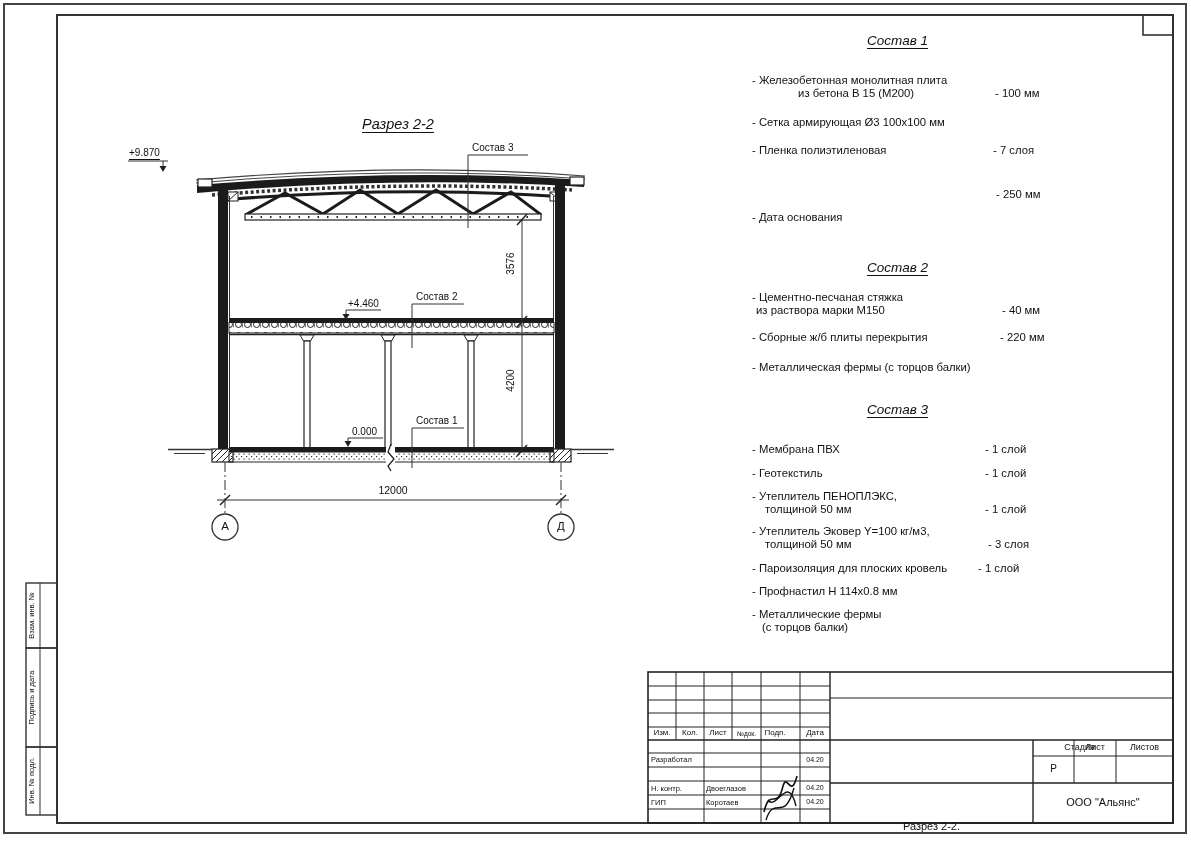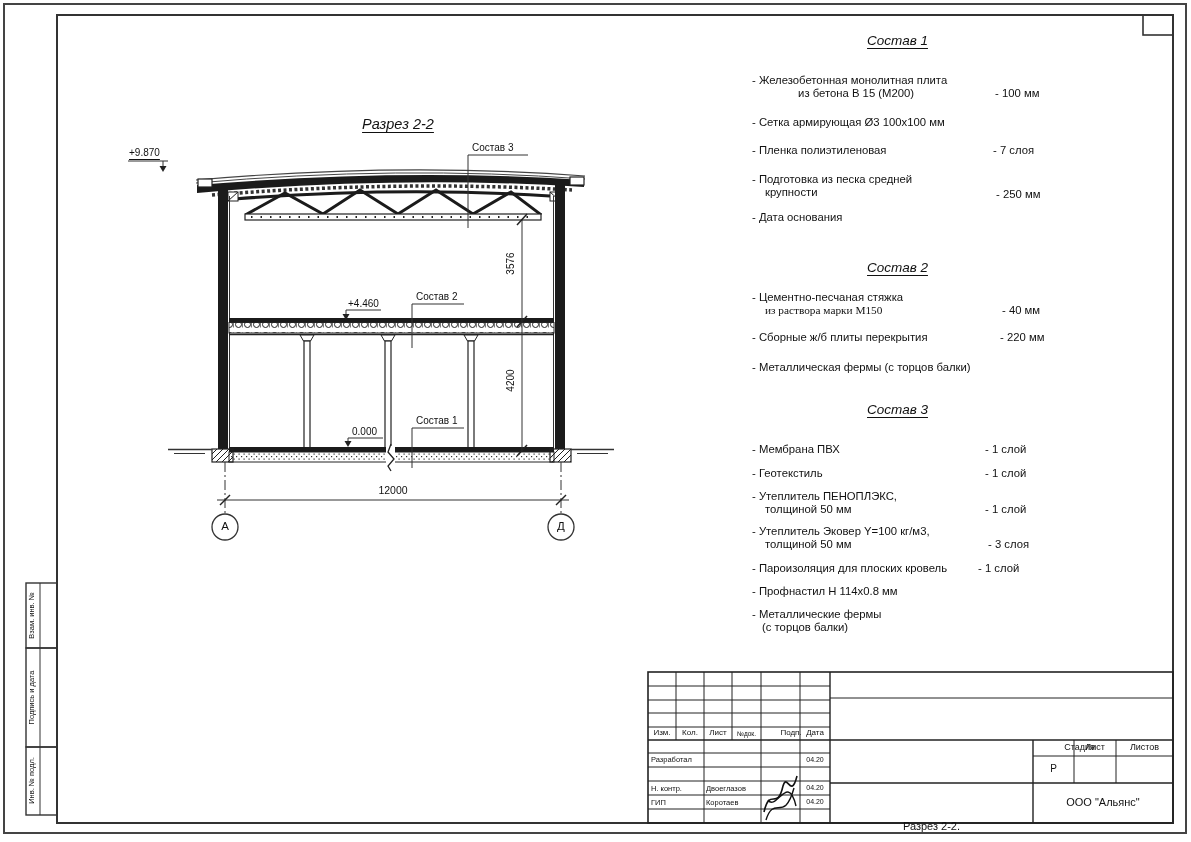--- a/index.html
+++ b/index.html
@@ -177,31 +177,27 @@
 
   <div class="t it u c heading" style="left:845px;top:33px;width:105px;">Состав 1</div>
   <div class="t list" style="left:752px;top:74px;">
     <div>- Железобетонная  монолитная плита</div>
       <div style="margin-left:13px;text-align:center;">из бетона В 15 (М200)</div>
   </div>
   <div class="val" style="left:995px;top:87px;">- 100 мм</div>
   <div class="t list" style="left:752px;top:116px;">- Сетка армирующая Ø3 100х100 мм</div>
   <div class="t list" style="left:752px;top:144px;">- Пленка полиэтиленовая</div>
   <div class="val" style="left:993px;top:144px;">-  7 слоя</div>
-  <div class="t list" style="left:752px;top:173px;">
-    <div>- Подготовка из песка средней</div>
-      <div style="margin-left:13px;">крупности</div>
-  </div>
   <div class="val" style="left:996px;top:188px;">- 250 мм</div>
   <div class="t list" style="left:752px;top:211px;">- Дата основания</div>
 
   <div class="t it u c heading" style="left:845px;top:260px;width:105px;">Состав 2</div>
   <div class="t list" style="left:752px;top:291px;">
     <div>- Цементно-песчаная стяжка</div>
-      <div style="margin-left:13px;font-family:Liberation Serif, serif;">из раствора марки М150</div>
+      <div style="margin-left:4px;">из раствора марки М150</div>
   </div>
   <div class="val" style="left:1002px;top:304px;">- 40 мм</div>
   <div class="t list" style="left:752px;top:331px;">- Сборные ж/б плиты перекрытия</div>
   <div class="val" style="left:1000px;top:331px;">- 220 мм</div>
   <div class="t list" style="left:752px;top:361px;">- Металлическая фермы (с торцов балки)</div>
 
   <div class="t it u c heading" style="left:845px;top:402px;width:105px;">Состав 3</div>
   <div class="t list" style="left:752px;top:443px;">- Мембрана ПВХ</div>
   <div class="val" style="left:985px;top:443px;">- 1 слой</div>
   <div class="t list" style="left:752px;top:467px;">- Геотекстиль</div>
@@ -221,21 +217,21 @@
   <div class="t list" style="left:752px;top:585px;">- Профнастил Н 114х0.8 мм</div>
   <div class="t list" style="left:752px;top:608px;">
     <div>- Металлические фермы</div>
       <div style="margin-left:10px;">(с торцов балки)</div>
   </div>
 
   <div class="t c tb" style="left:648px;top:728px;width:28px;">Изм.</div>
   <div class="t c tb" style="left:676px;top:728px;width:28px;">Кол.</div>
   <div class="t c tb" style="left:704px;top:728px;width:28px;">Лист</div>
   <div class="t c" style="left:732px;top:730px;width:29px;font-size:6.5px;">№док.</div>
-  <div class="t c tb" style="left:761px;top:728px;width:60px;">Подп.</div>
+  <div class="t c tb" style="left:745px;top:728px;width:60px;">Подп.</div>
   <div class="t c tb" style="left:800px;top:728px;width:30px;">Дата</div>
 
   <div class="t" style="left:651px;top:755px;font-size:7.5px;">Разработал</div>
   <div class="t c" style="left:800px;top:756px;width:30px;font-size:7px;">04.20</div>
   <div class="t" style="left:651px;top:784px;font-size:7.5px;">Н. контр.</div>
   <div class="t" style="left:706px;top:784px;font-size:7.5px;">Двоеглазов</div>
   <div class="t c" style="left:800px;top:784px;width:30px;font-size:7px;">04.20</div>
   <div class="t" style="left:651px;top:798px;font-size:7.5px;">ГИП</div>
   <div class="t" style="left:706px;top:798px;font-size:7.5px;">Коротаев</div>
   <div class="t c" style="left:800px;top:798px;width:30px;font-size:7px;">04.20</div>

